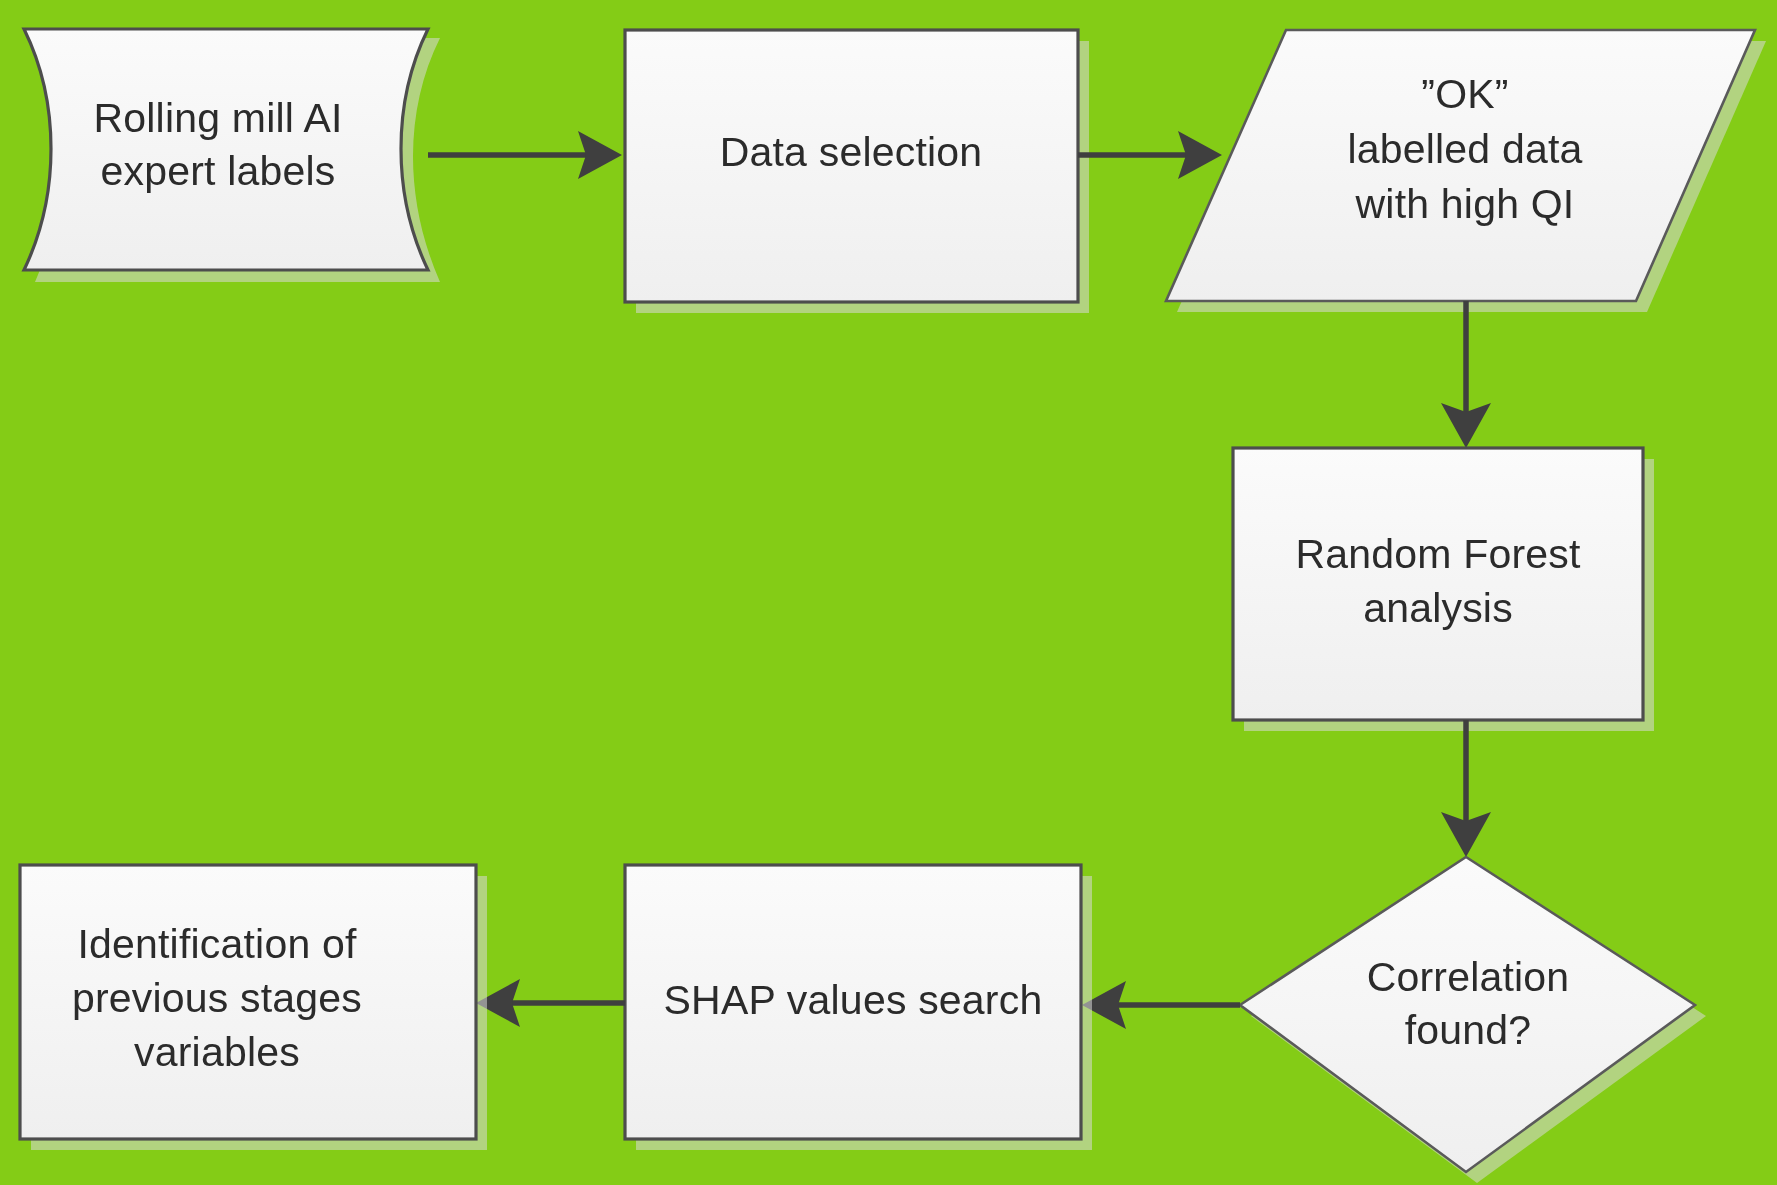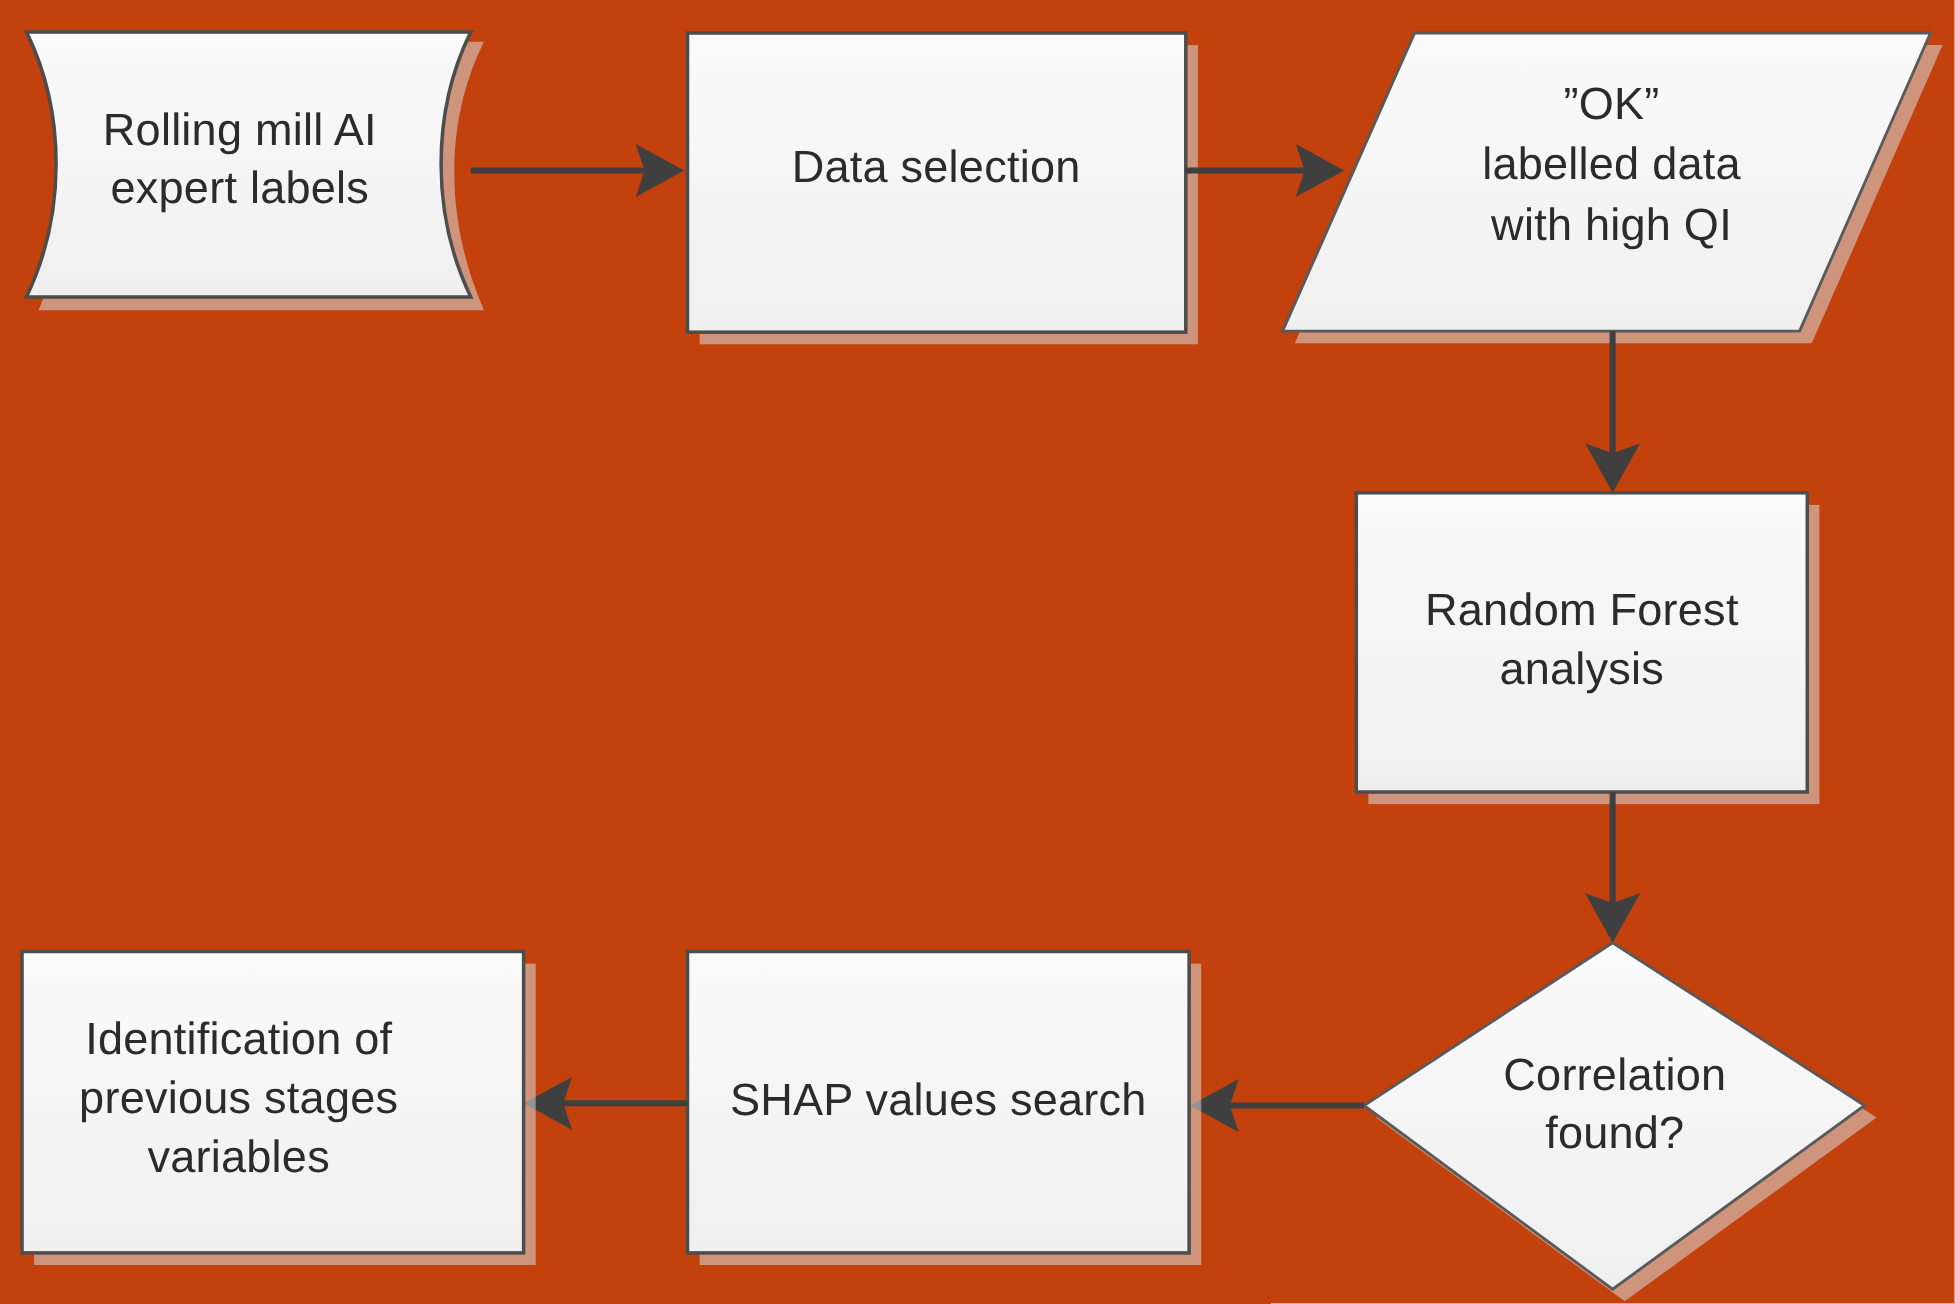--- a/index.html
+++ b/index.html
@@ -10,21 +10,21 @@
   body {
     width: 1777px;
     height: 1185px;
     font-family: "Liberation Sans", sans-serif;
     overflow: hidden;
   }
   #flowchart-root {
     position: relative;
     width: 1777px;
     height: 1185px;
-    background: #c2410c;
+    background: #84cc16;
   }
   svg.fc {
     display: block;
     width: 1777px;
     height: 1185px;
   }
   .node-shape {
     fill: url(#nodeGrad);
     stroke: #4d4d4d;
     stroke-width: 3.2;

